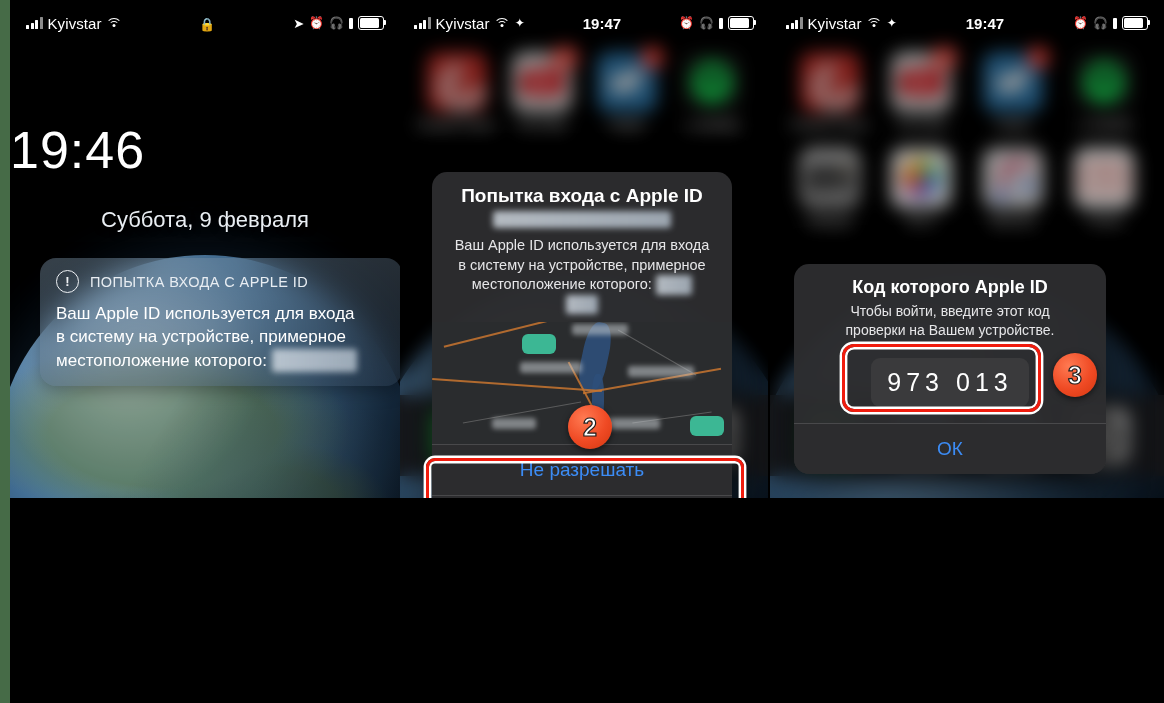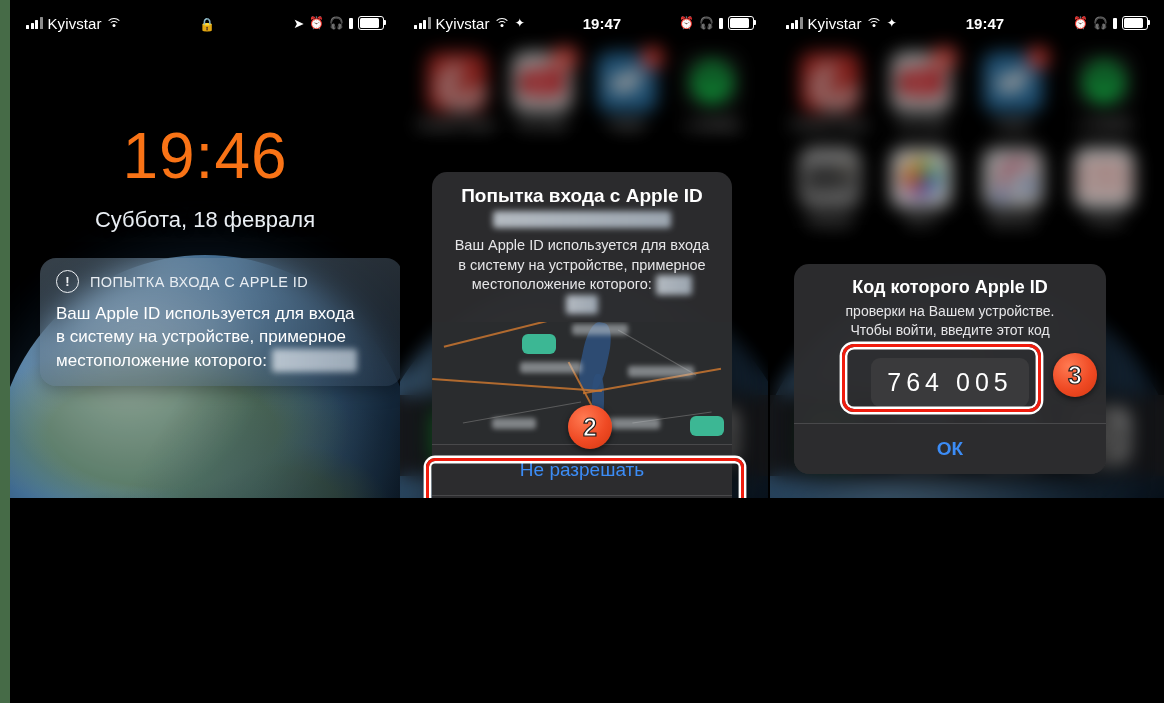--- a/index.html
+++ b/index.html
@@ -45,22 +45,22 @@
        radial-gradient(circle at 32% 26%, rgba(255,255,255,.30) 0 6%, rgba(0,0,0,0) 32%),
        radial-gradient(circle at 68% 70%, rgba(120,180,220,.25) 0 10%, rgba(0,0,0,0) 40%),
        radial-gradient(ellipse 45% 22% at 40% 42%, #5b7f6a 0 60%, rgba(0,0,0,0) 100%),
        radial-gradient(ellipse 30% 16% at 64% 60%, #4d6f5c 0 60%, rgba(0,0,0,0) 100%),
        radial-gradient(ellipse 22% 12% at 30% 68%, #4a6d77 0 60%, rgba(0,0,0,0) 100%),
        radial-gradient(circle at 38% 32%, #9fc3dd 0%, #4f7fa8 38%, #1d3f63 68%, #081a2e 88%, #02060d 100%);
      box-shadow:0 0 60px 10px rgba(60,120,180,.20);
      opacity:.95;}
   .earth::after{content:"";position:absolute;inset:0;border-radius:50%;
      background:linear-gradient(120deg, rgba(0,0,0,0) 40%, rgba(0,0,0,.55) 78%, rgba(0,0,0,.9) 100%);}
-  .clock{position:absolute;top:124px;left:0;right:0;text-align:center;color:#f97316;
-     font-size:64px;font-weight:200;letter-spacing:1px;line-height:1;z-index:5;
+  .clock{position:absolute;top:124px;left:0;right:0;color:#ffffff;
+     font-size:52px;font-weight:200;letter-spacing:1px;line-height:1;z-index:5;
      text-shadow:0 1px 10px rgba(0,0,0,.5);}
   .cdate{position:absolute;top:207px;left:0;right:0;text-align:center;color:#e9eef3;
      font-size:22px;font-weight:300;z-index:5;text-shadow:0 1px 8px rgba(0,0,0,.6);}
 
   .notif{position:absolute;left:30px;top:258px;width:362px;border-radius:16px;z-index:6;
      background:linear-gradient(160deg, rgba(118,140,158,.46), rgba(46,62,80,.46));
      backdrop-filter:blur(14px);padding:12px 16px 14px 16px;box-sizing:border-box;
      box-shadow:0 4px 18px rgba(0,0,0,.35);}
   .notif-head{display:flex;align-items:center;gap:11px;margin-bottom:9px;}
   .warnic{width:21px;height:21px;border:1.8px solid #f0f3f6;border-radius:50%;
@@ -193,21 +193,21 @@
   .a-sub{margin:1px auto 7px;}
   .a-msg{color:#e6e6e8;font-size:14.5px;line-height:1.35;font-weight:400;}
   .map{height:122px;position:relative;overflow:hidden;background:#2a2c2e;}
   .map .road{position:absolute;background:#c9762f;opacity:.85;height:2px;}
   .map .road.g{background:#7a7a7a;height:1.4px;opacity:.6;}
   .map .water{position:absolute;background:#2e4f7a;opacity:.9;}
   .map .pin{position:absolute;width:34px;height:20px;border-radius:6px;background:#3fd0a6;opacity:.85;}
   .map .lbl{position:absolute;height:11px;border-radius:3px;background:rgba(200,205,210,.55);filter:blur(2.6px);}
   .a-btn{text-align:center;color:#3c8cf5;font-size:19px;padding:14px 0;
      border-top:.6px solid rgba(255,255,255,.14);cursor:pointer;background:rgba(44,44,46,.97);}
-  .a-btn.bold{font-weight:700;}
+  .a-btn.bold{font-weight:400;}
 
   .a3{left:24px;top:264px;width:312px;}
   .a3 .a-title{font-size:18px;font-weight:600;margin-bottom:4px;}
   .a3 .a-msg{font-size:14px;}
   .codewrap{padding:10px 18px 16px;display:flex;justify-content:center;}
   .codebox{background:#3a3a3c;border-radius:9px;padding:10px 16px;
      color:#fff;font-size:25px;letter-spacing:5px;font-weight:400;}
   .codebox .gap{display:inline-block;width:12px;}
 
   
@@ -251,21 +251,21 @@
         <span style="font-size:12px;">⏰</span>
         <span style="font-size:12px;">🎧</span>
         <span style="width:4px;height:11px;background:#fff;border-radius:1px;display:inline-block"></span>
         <span class="batt">
             <i></i>
           </span>
       </div>
     </div>
 
     <div class="clock">19:46</div>
-    <div class="cdate">Суббота, 18 февраля</div>
+    <div class="cdate">Суббота, 9 февраля</div>
 
     <div class="notif">
       <div class="notif-head">
         <span class="warnic">!</span>
         <span class="notif-title">ПОПЫТКА ВХОДА С APPLE ID</span>
       </div>
       <div class="notif-body">
         <div>Ваш Apple ID используется для входа</div>
         <div>в систему на устройстве, примерное</div>
         <div>
@@ -505,27 +505,27 @@
         <div class="applbl">Gmail</div>
       </div>
     </div>
 
     <div class="dim"></div>
 
     <div class="alert a3">
       <div class="a-head">
         <div class="a-title">Код которого Apple ID</div>
         <div class="a-msg">
+          <div>Чтобы войти, введите этот код</div>
           <div>проверки на Вашем устройстве.</div>
-          <div>Чтобы войти, введите этот код</div>
         </div>
       </div>
       <div class="codewrap">
         <div class="codebox">
-          <span>764</span><span class="gap"></span><span>005</span>
+          <span>973</span><span class="gap"></span><span>013</span>
         </div>
       </div>
       <div class="a-btn bold">ОК</div>
     </div>
 
     <div class="hl" style="left:72px;top:344px;width:193px;height:62px;border-radius:12px;"></div>
     <div class="step" style="left:283px;top:353px;">3</div>
 
     <div class="pagedots">
       <span></span>

